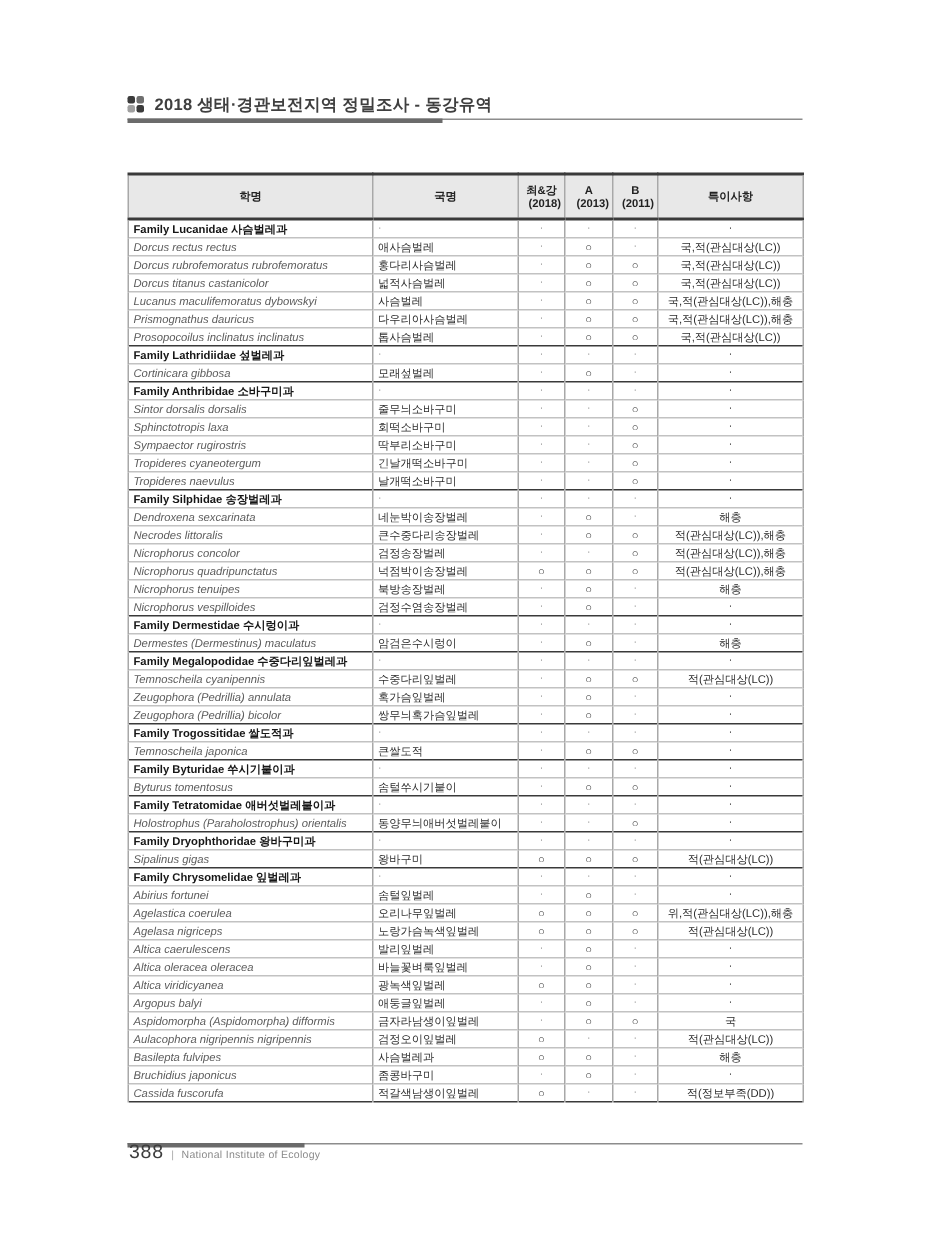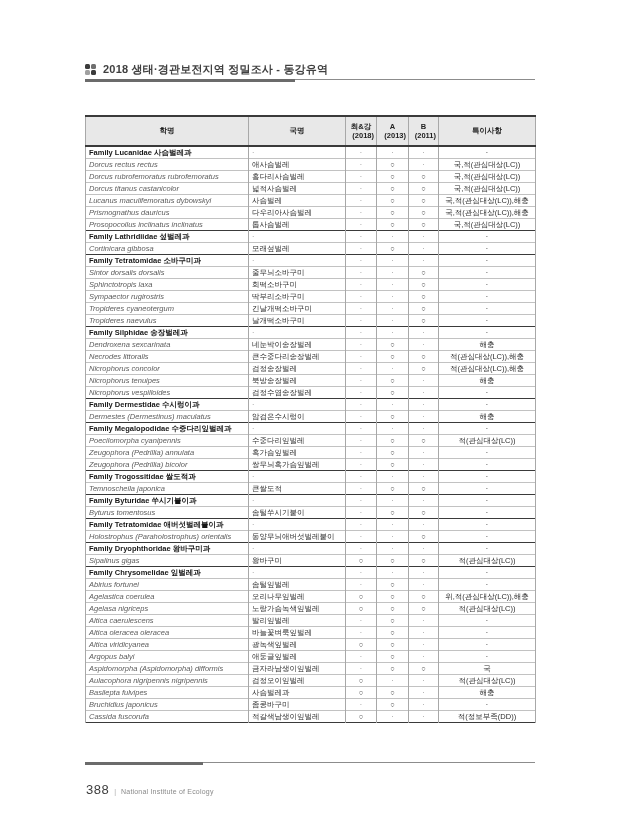--- a/index.html
+++ b/index.html
@@ -63,21 +63,21 @@
   td.latin{font-style:italic;color:var(--latin-text);}
   td.kor{color:var(--text);margin-top:19px;}
   td.mark{text-align:center;padding:0;font-size:7.5px;}
   td.dot{color:var(--dot);font-size:7px;font-weight:normal;}
   td.note{color:var(--text);text-align:center;}
 
   
   .footer-rule{position:absolute;left:85px;top:762px;width:450px;height:3px;}
   .footer-rule .thin{position:absolute;left:0;top:0;width:100%;height:1px;background:var(--rule-thin);}
   .footer-rule .thick{position:absolute;left:0;top:0;width:118px;height:3px;background:var(--rule-gray);}
-  .page-footer{position:absolute;left:86px;top:782px;display:flex;align-items:baseline;gap:5px;text-align:center;}
+  .page-footer{position:absolute;left:86px;top:760px;display:flex;align-items:baseline;gap:5px;text-align:center;}
   .page-num{font-size:13px;color:#3d3d3d;letter-spacing:0.5px;}
   .sep{font-size:7px;color:#aaa;}
   .publisher{font-size:7px;color:var(--footer-text);letter-spacing:0.2px;}
 </style>
 </head>
 <body>
 
 <div class="page">
 
   <div class="report-header">
@@ -180,21 +180,21 @@
         </tr>
         <tr class="species">
           <td class="latin">Cortinicara gibbosa</td>
           <td class="kor">모래섶벌레</td>
           <td class="mark dot">·</td>
           <td class="mark">○</td>
           <td class="mark dot">·</td>
           <td class="note dot">·</td>
         </tr>
         <tr class="family">
-          <td class="latin">Family Tetratomidae 소바구미과</td>
+          <td class="latin">Family Anthribidae 소바구미과</td>
           <td class="kor dot">·</td>
           <td class="mark dot">·</td>
           <td class="mark dot">·</td>
           <td class="mark dot">·</td>
           <td class="note dot">·</td>
         </tr>
         <tr class="species">
           <td class="latin">Sintor dorsalis dorsalis</td>
           <td class="kor">줄무늬소바구미</td>
           <td class="mark dot">·</td>
@@ -260,20 +260,28 @@
         </tr>
         <tr class="species">
           <td class="latin">Nicrophorus concolor</td>
           <td class="kor">검정송장벌레</td>
           <td class="mark dot">·</td>
           <td class="mark dot">·</td>
           <td class="mark">○</td>
           <td class="note">적(관심대상(LC)),해충</td>
         </tr>
         <tr class="species">
+          <td class="latin">Nicrophorus quadripunctatus</td>
+          <td class="kor">넉점박이송장벌레</td>
+          <td class="mark">○</td>
+          <td class="mark">○</td>
+          <td class="mark">○</td>
+          <td class="note">적(관심대상(LC)),해충</td>
+        </tr>
+        <tr class="species">
           <td class="latin">Nicrophorus tenuipes</td>
           <td class="kor">북방송장벌레</td>
           <td class="mark dot">·</td>
           <td class="mark">○</td>
           <td class="mark dot">·</td>
           <td class="note">해충</td>
         </tr>
         <tr class="species">
           <td class="latin">Nicrophorus vespilloides</td>
           <td class="kor">검정수염송장벌레</td>
@@ -300,21 +308,21 @@
         </tr>
         <tr class="family">
           <td class="latin">Family Megalopodidae 수중다리잎벌레과</td>
           <td class="kor dot">·</td>
           <td class="mark dot">·</td>
           <td class="mark dot">·</td>
           <td class="mark dot">·</td>
           <td class="note dot">·</td>
         </tr>
         <tr class="species">
-          <td class="latin">Poecilomorpha cyanipennis</td>
+          <td class="latin">Temnoscheila cyanipennis</td>
           <td class="kor">수중다리잎벌레</td>
           <td class="mark dot">·</td>
           <td class="mark">○</td>
           <td class="mark">○</td>
           <td class="note">적(관심대상(LC))</td>
         </tr>
         <tr class="species">
           <td class="latin">Zeugophora (Pedrillia) annulata</td>
           <td class="kor">혹가슴잎벌레</td>
           <td class="mark dot">·</td>

